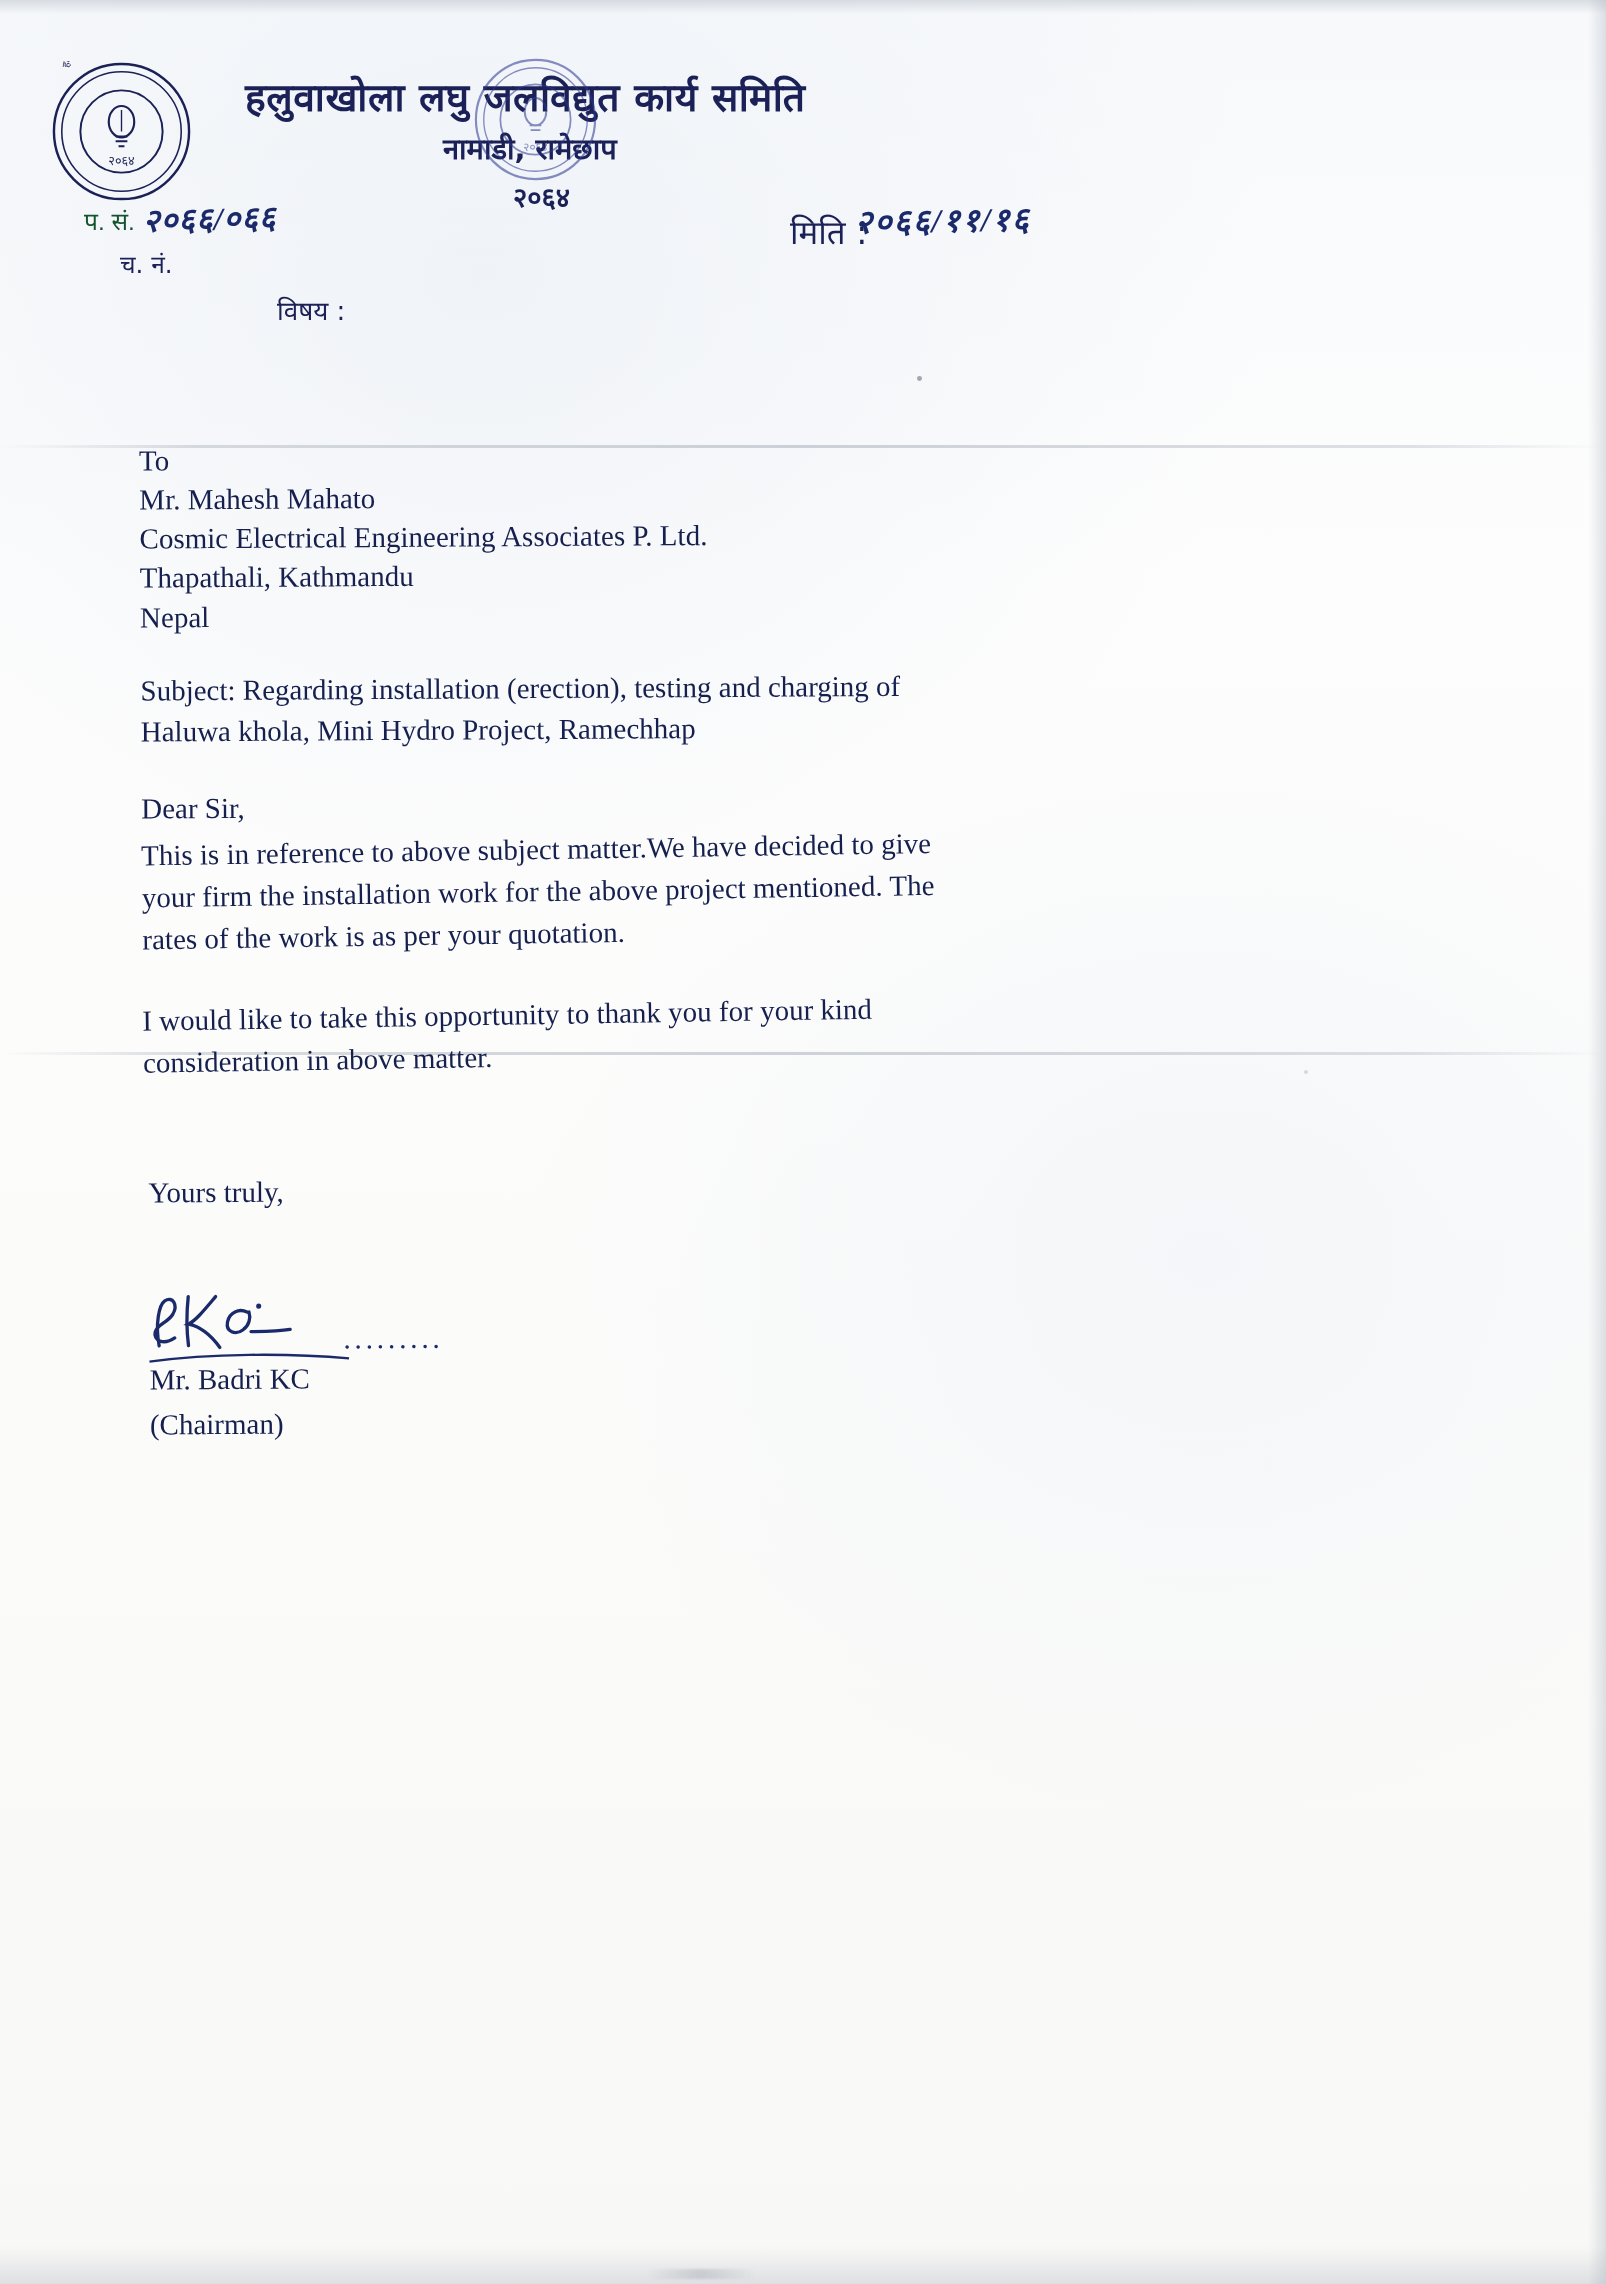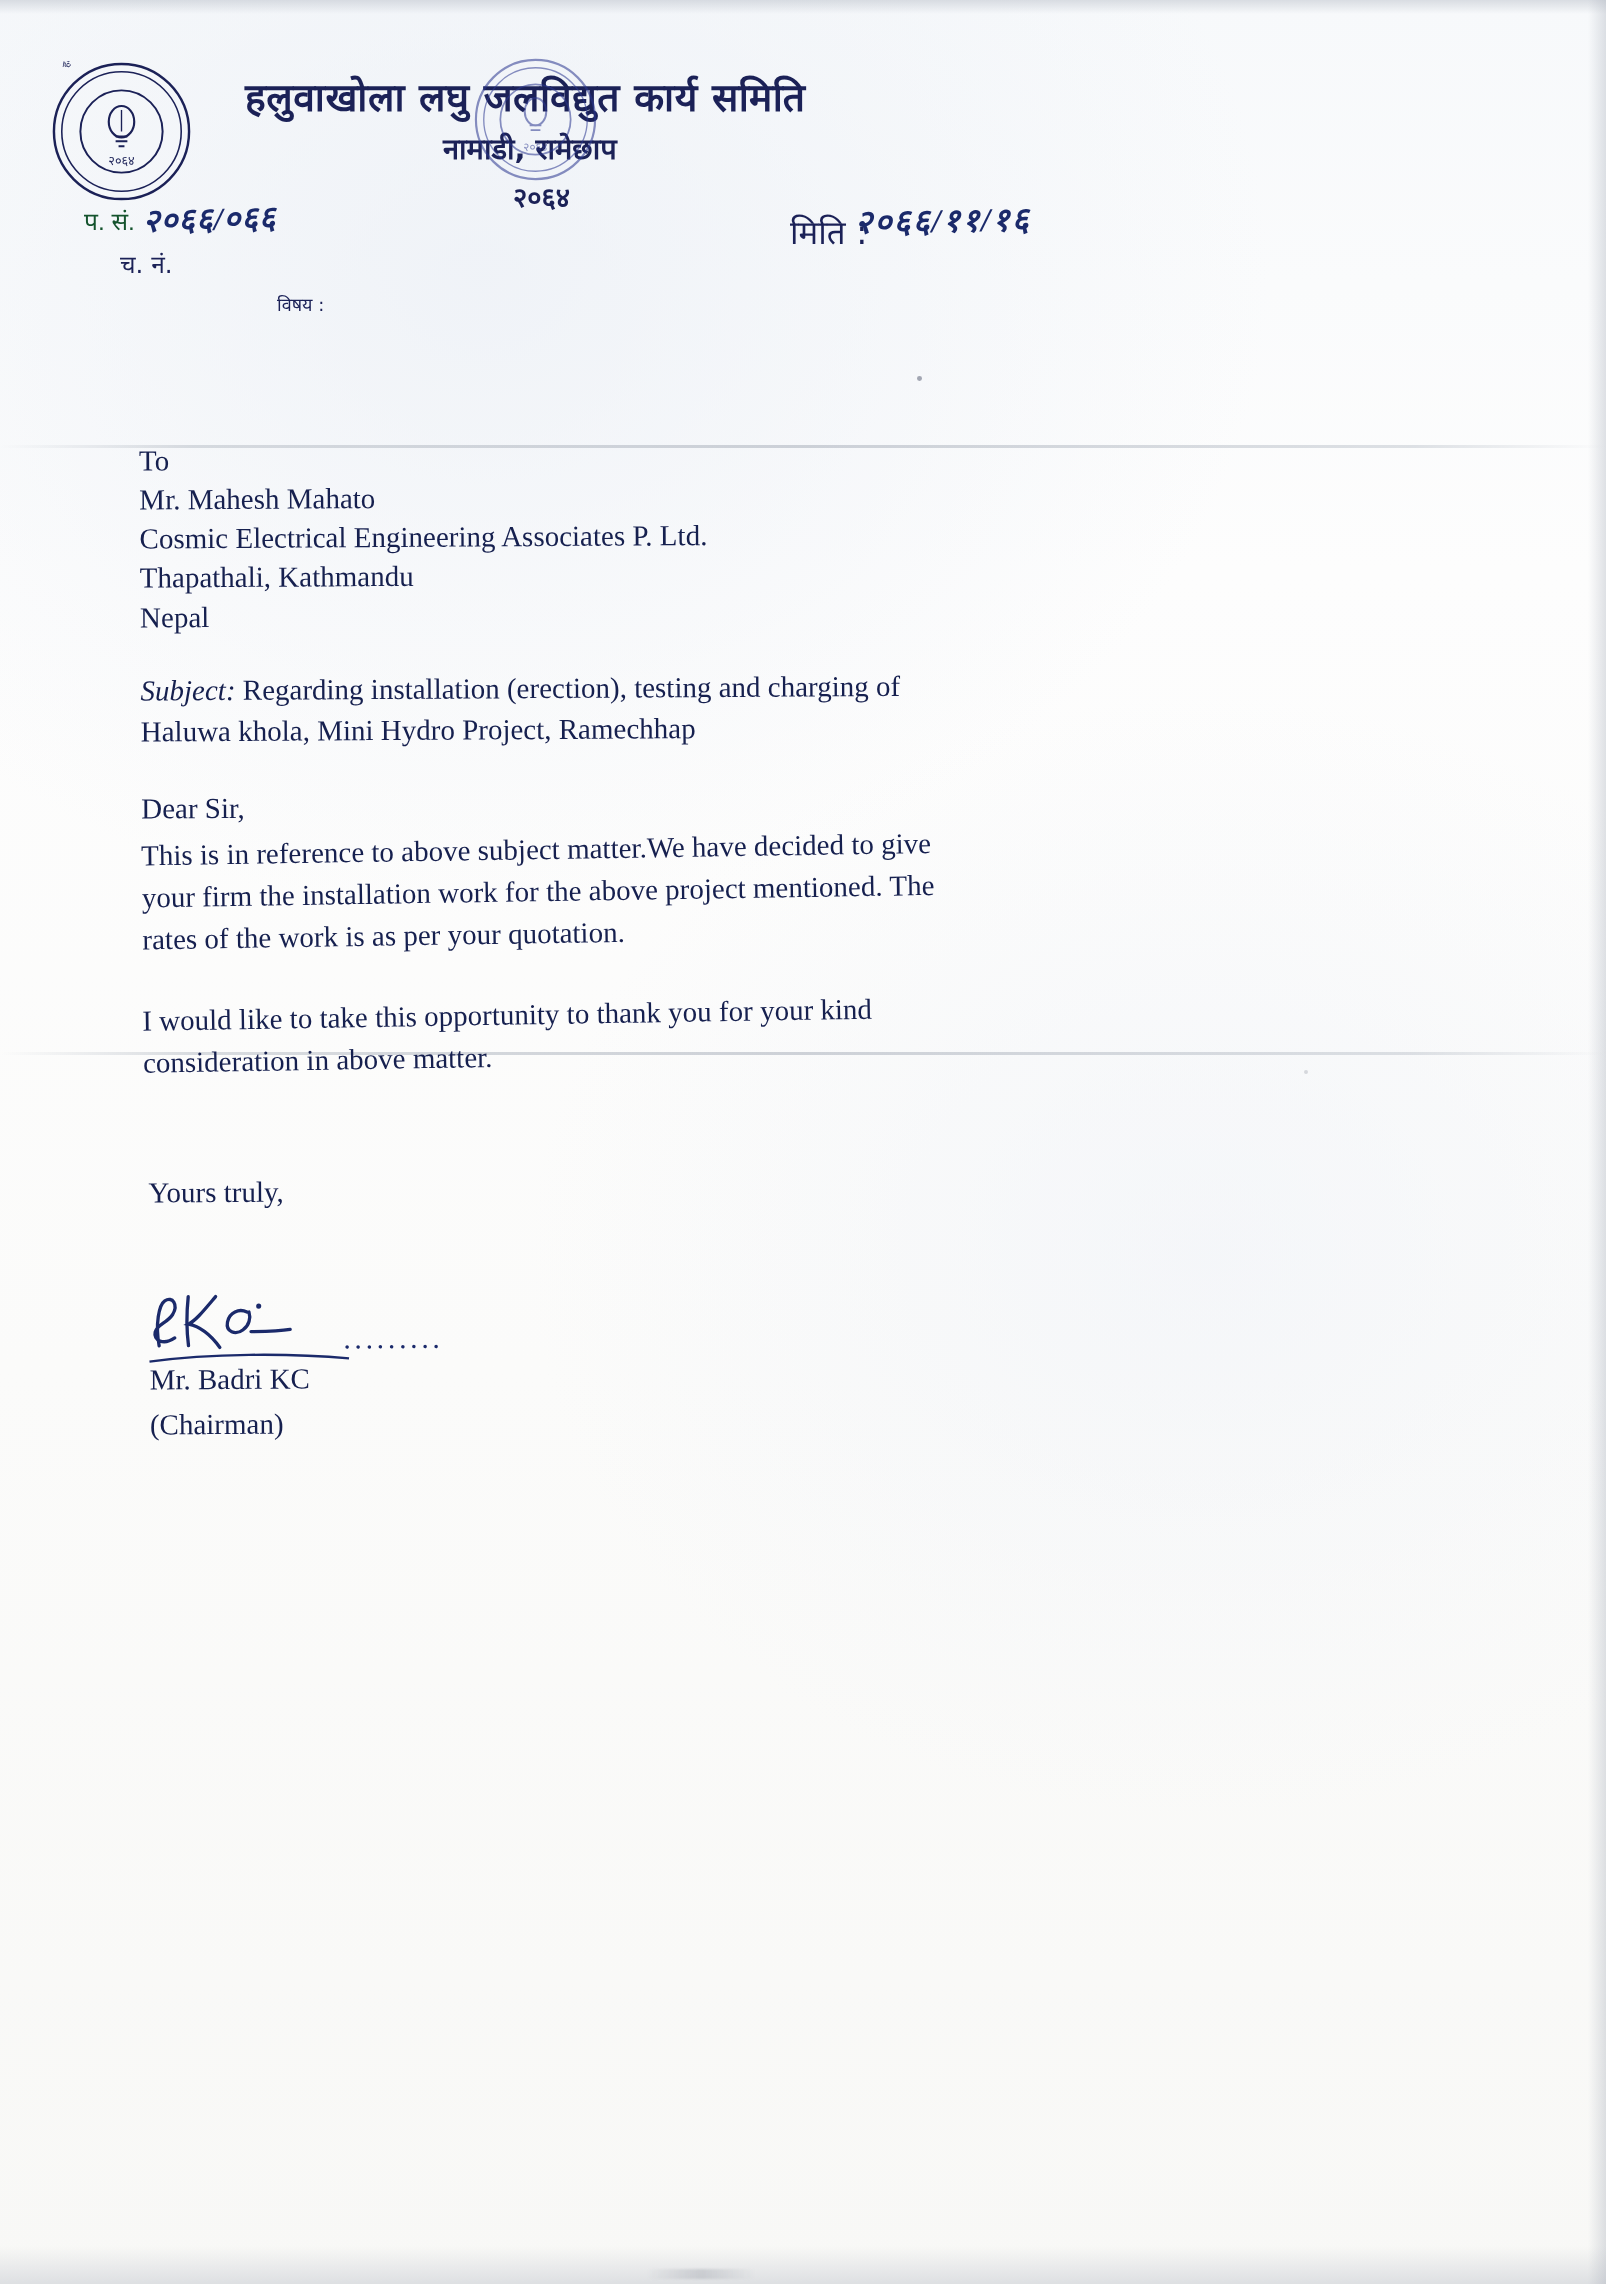--- a/index.html
+++ b/index.html
@@ -154,41 +154,40 @@
     font-weight: 700;
     color: #1b2a6b;
     letter-spacing: 2px;
     transform: rotate(-1deg);
   }
   .subject-np {
     position: absolute;
     left: 277px;
     top: 292px;
     font-family: "DejaVu Sans", sans-serif;
-    font-size: 18px;
+    font-size: 26px;
     color: #1b2157;
   }
   
   .body-block {
     position: absolute;
     left: 142px;
     top: 439px;
     width: 814px;
     color: #16204f;
     font-size: 29px;
     line-height: 1.35;
     transform: rotate(-0.35deg);
   }
   .addr-line { display: block; white-space: nowrap; }
   .subject-para {
     margin-top: 33px;
     line-height: 1.42;
   }
   .subject-para .subj-lead {
-    font-style: italic;
   }
   .salutation { margin-top: 37px; }
   .para1 {
     margin-top: 2px;
     line-height: 1.45;
     transform: rotate(-0.55deg);
   }
   .para2 {
     margin-top: 39px;
     line-height: 1.45;

